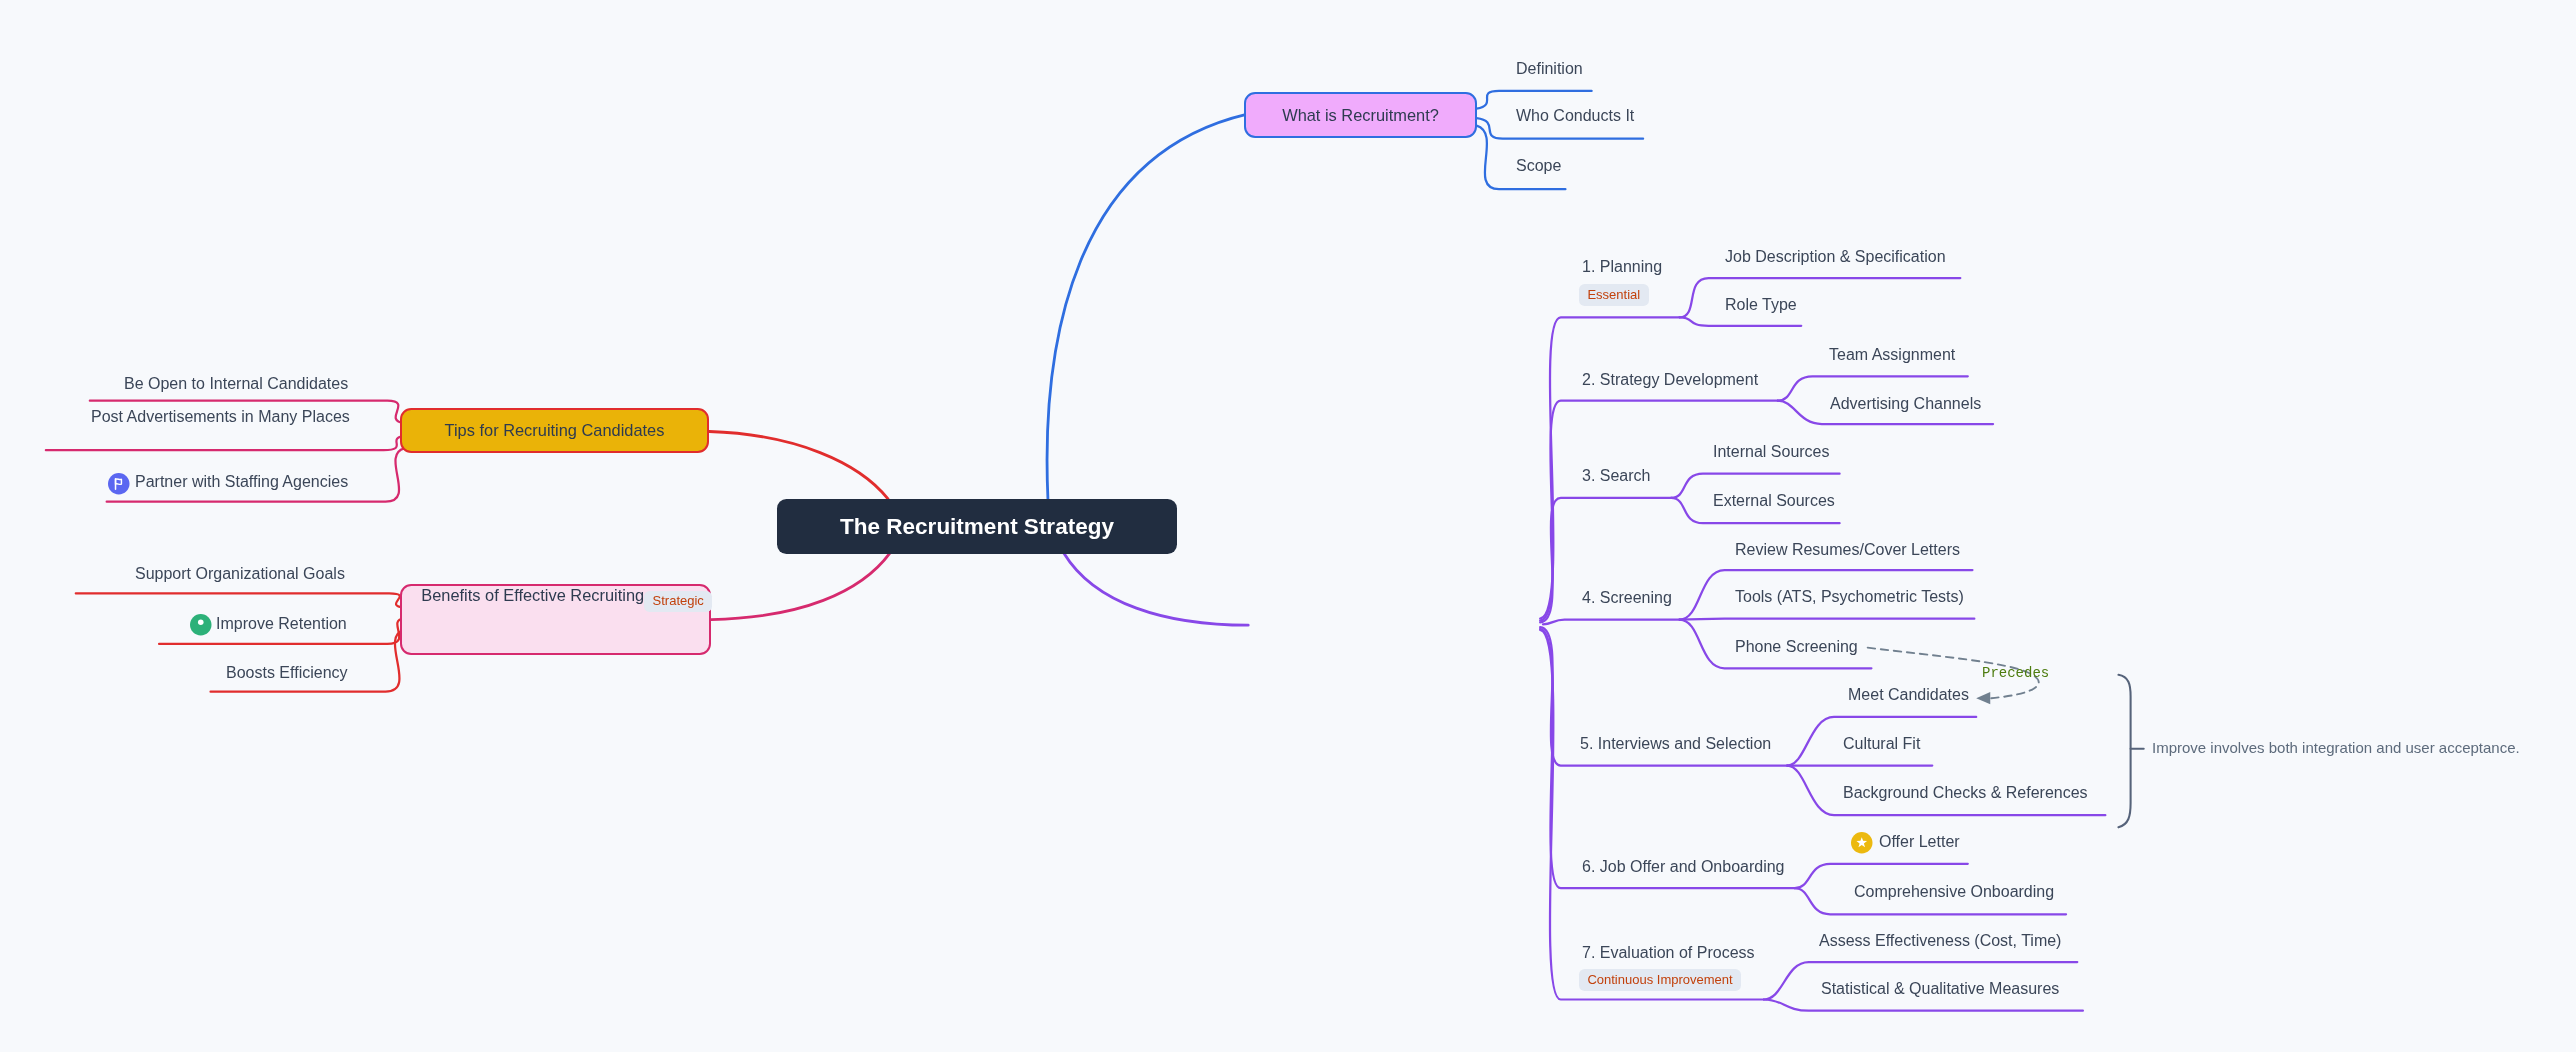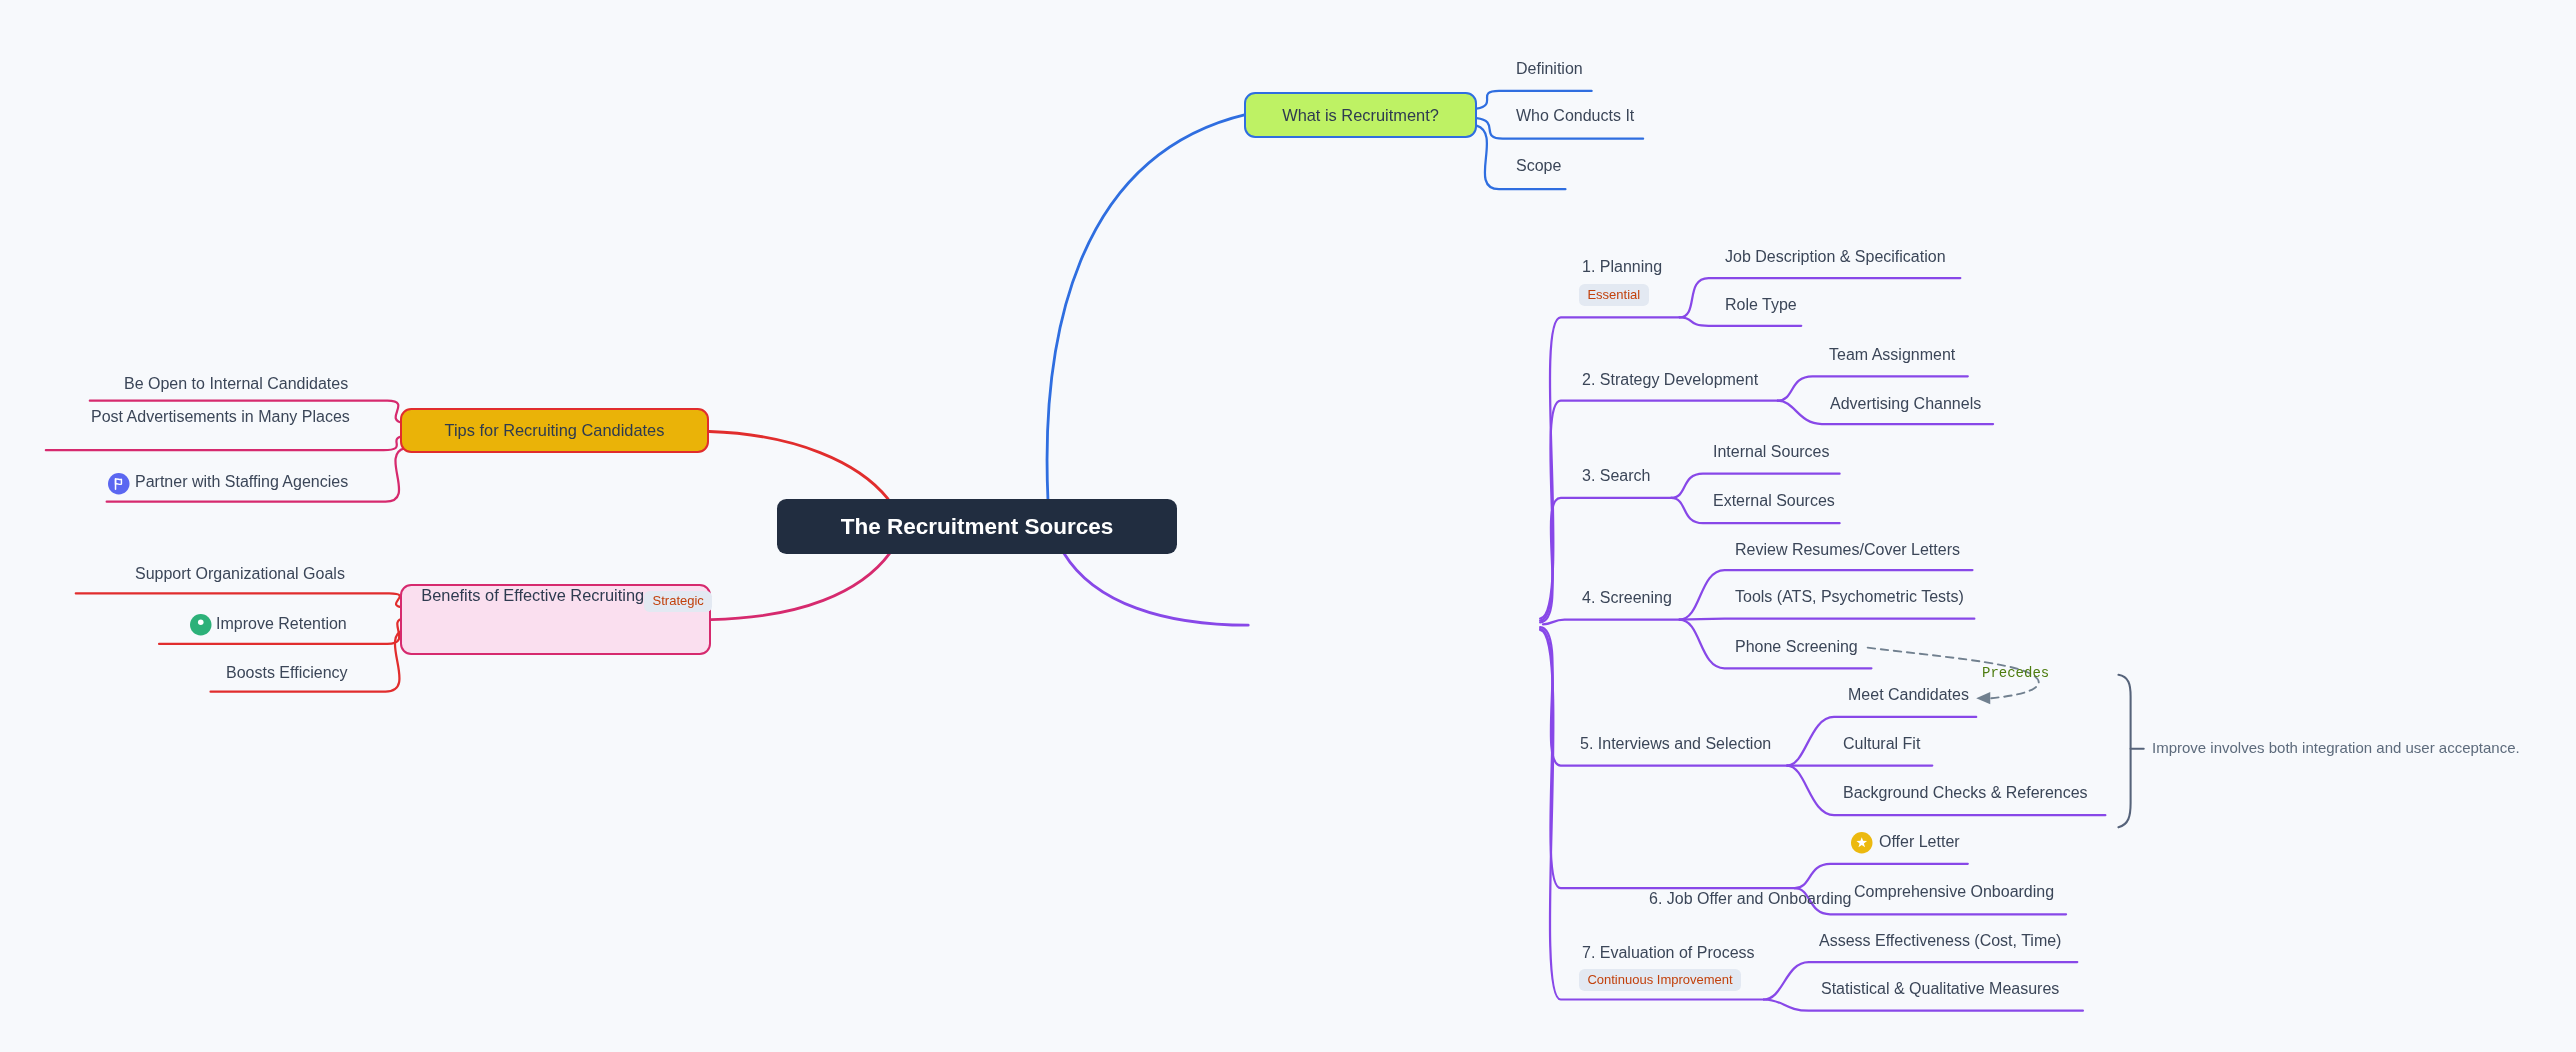--- a/index.html
+++ b/index.html
@@ -3,21 +3,21 @@
 <meta charset="utf-8">
 <style>
   html,body{margin:0;padding:0;background:#f7f9fc;}
   #canvas{position:relative;width:2576px;height:1053px;background:#f7f9fc;overflow:hidden;
           font-family:"Liberation Sans","DejaVu Sans",sans-serif;}
   svg.layer{position:absolute;left:0;top:0;}
   .leaf{position:absolute;font-size:16px;line-height:18.7px;color:#3b4658;white-space:nowrap;}
   .node{position:absolute;box-sizing:border-box;border:2.2px solid;border-radius:11.2px;
         display:flex;align-items:center;justify-content:center;
         font-size:16.4px;color:#2e3b50;white-space:nowrap;}
-  .node-blue{background:#bef264;border-color:#2f6ee0;}
+  .node-blue{background:#f0abfc;border-color:#2f6ee0;}
   .node-red{background:#eab308;border-color:#e12d2d;}
   .node-pink{background:#fadfef;border-color:#d62a6e;align-items:flex-start;justify-content:center;padding-left:22.5px;}
   .node-purple{background:#f3effd;border-color:#8848e8;}
   .node-root{position:absolute;background:#212d40;color:#ffffff;border-radius:9.4px;
              display:flex;align-items:center;justify-content:center;
              font-size:22.5px;font-weight:700;white-space:nowrap;}
   .badge{position:absolute;font-size:13px;line-height:16px;color:#c2410c;background:#e3e9f2;
          border-radius:5.6px;padding:2.8px 8.4px;white-space:nowrap;}
   .badge-inline{position:static;display:inline-block;margin-top:4.7px;}
   .icon{position:absolute;width:21.5px;height:21.5px;}
@@ -91,21 +91,21 @@
       <path class="ln-dash" d="M 1996,692 C 2070,701 2140,707 2166,718 C 2190,728 2182,741 2128,746"></path>
       <polygon points="2112,746 2127,739.5 2127,752.5" fill="#71808f"></polygon>
     </g>
 
     <g>
       <path class="ln-bracket" d="M 2264,721 C 2275,723 2277,731 2277,744 L 2277,858 C 2277,872 2275,881 2264,884"></path>
       <path class="ln-bracket" d="M 2277,800 L 2291,800"></path>
     </g>
   </svg>
 
-  <div class="node-root" style="left:777px;top:499px;width:400px;height:55px;">The Recruitment Sources</div>
+  <div class="node-root" style="left:777px;top:499px;width:400px;height:55px;">The Recruitment Strategy</div>
 
   <div class="node node-blue" style="left:1244px;top:92px;width:233px;height:46px;">What is Recruitment?</div>
   <div class="leaf" style="left:1516px;top:60px;">Definition</div>
   <div class="leaf" style="left:1516px;top:107px;">Who Conducts It</div>
   <div class="leaf" style="left:1516px;top:157px;">Scope</div>
 
   <div class="node node-red" style="left:400px;top:408px;width:309px;height:45px;">Tips for Recruiting Candidates</div>
   <div class="leaf" style="left:124px;top:375px;">Be Open to Internal Candidates</div>
   <div class="leaf" style="left:91px;top:408px;">Post Advertisements in Many Places</div>
   <span class="icon" style="left:108px;top:473px;">
@@ -149,21 +149,21 @@
   <div class="leaf" style="left:1582px;top:589px;">4. Screening</div>
   <div class="leaf" style="left:1735px;top:541px;">Review Resumes/Cover Letters</div>
   <div class="leaf" style="left:1735px;top:588px;">Tools (ATS, Psychometric Tests)</div>
   <div class="leaf" style="left:1735px;top:638px;">Phone Screening</div>
 
   <div class="leaf" style="left:1580px;top:735px;">5. Interviews and Selection</div>
   <div class="leaf" style="left:1848px;top:686px;">Meet Candidates</div>
   <div class="leaf" style="left:1843px;top:735px;">Cultural Fit</div>
   <div class="leaf" style="left:1843px;top:784px;">Background Checks &amp; References</div>
 
-  <div class="leaf" style="left:1649px;top:858px;margin-top:32px;">6. Job Offer and Onboarding</div>
+  <div class="leaf" style="left:1582px;top:858px;">6. Job Offer and Onboarding</div>
   <span class="icon" style="left:1851px;top:832px;">
     <svg width="21.5" height="21.5" viewBox="0 0 24 24">
       <circle cx="12" cy="12" r="12" fill="#ecb90f"></circle>
       <polygon fill="#ffffff" points="12,5.8 13.5,9.9 17.9,10.1 14.4,12.8 15.7,17 12,14.5 8.3,17 9.6,12.8 6.1,10.1 10.5,9.9"></polygon>
     </svg>
   </span>
   <div class="leaf" style="left:1879px;top:833px;">Offer Letter</div>
   <div class="leaf" style="left:1854px;top:883px;">Comprehensive Onboarding</div>
 
   <div class="leaf" style="left:1582px;top:944px;">7. Evaluation of Process</div>

